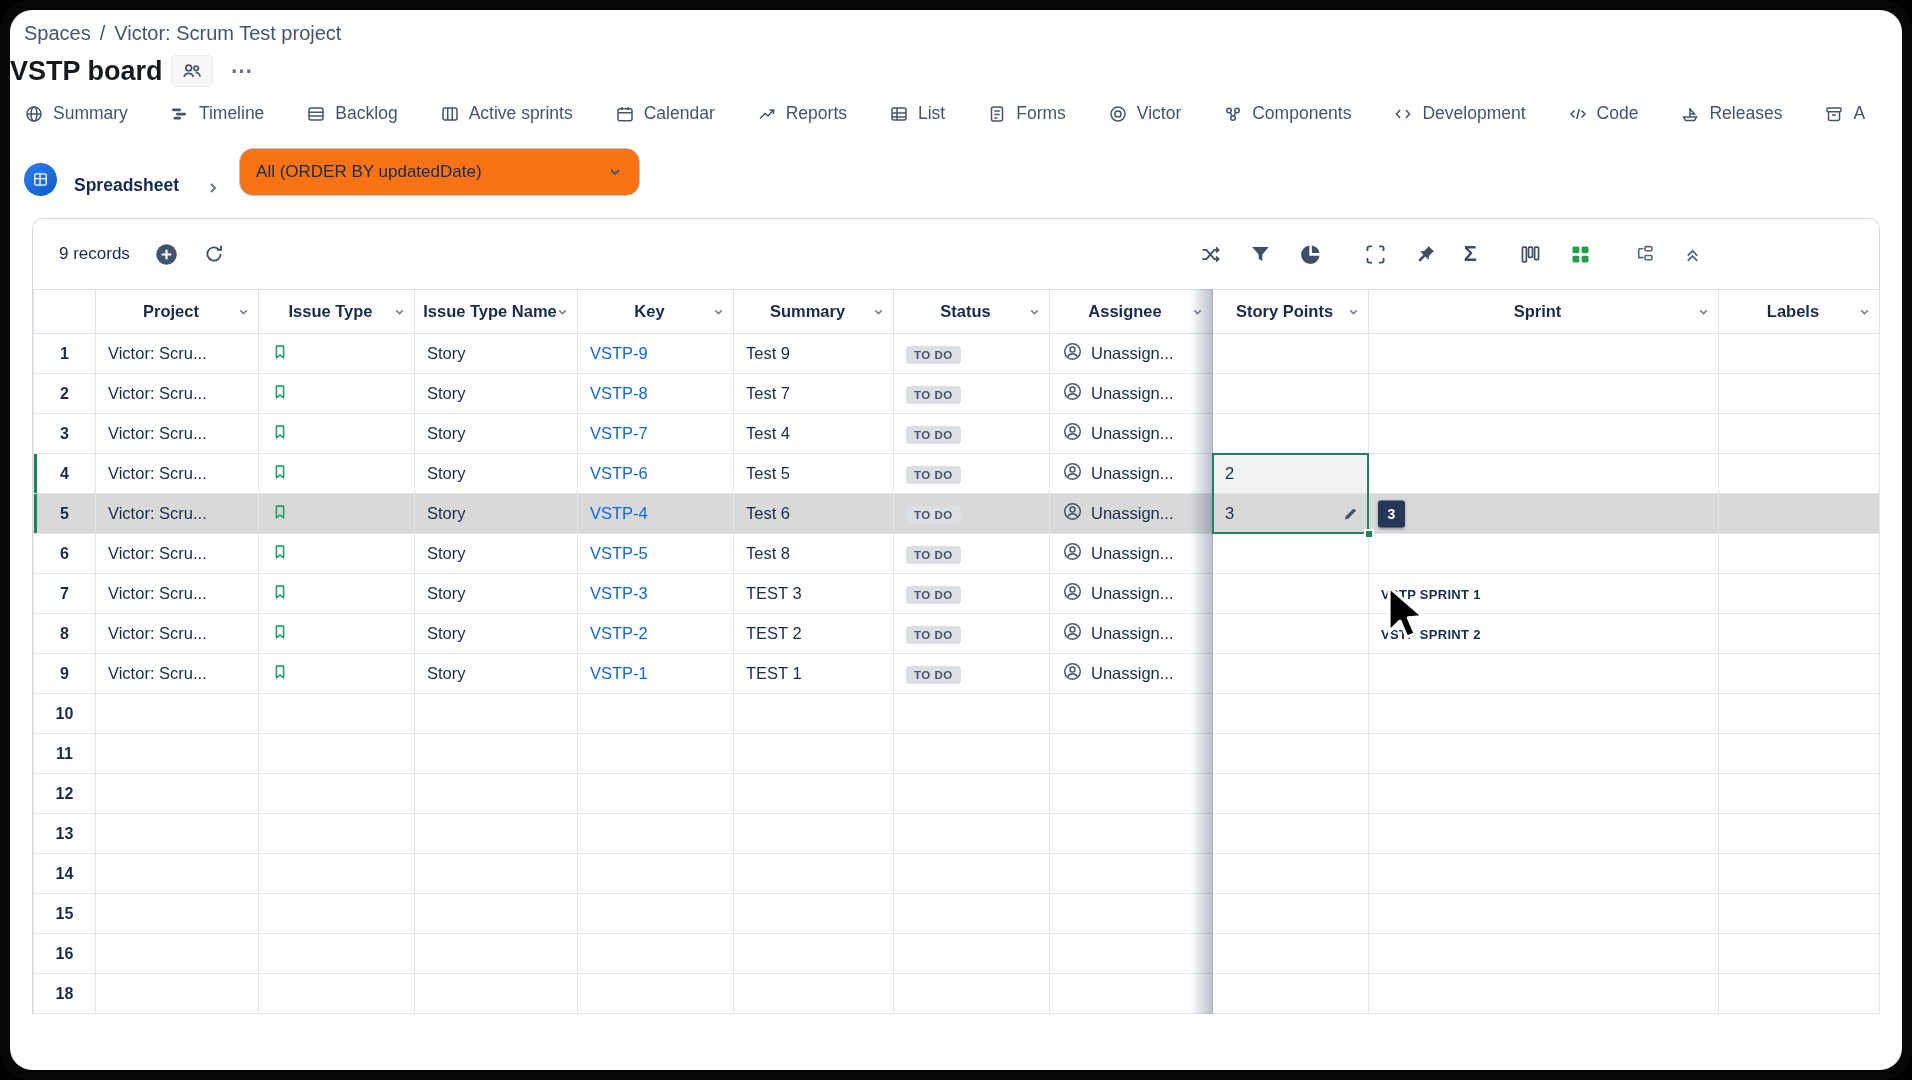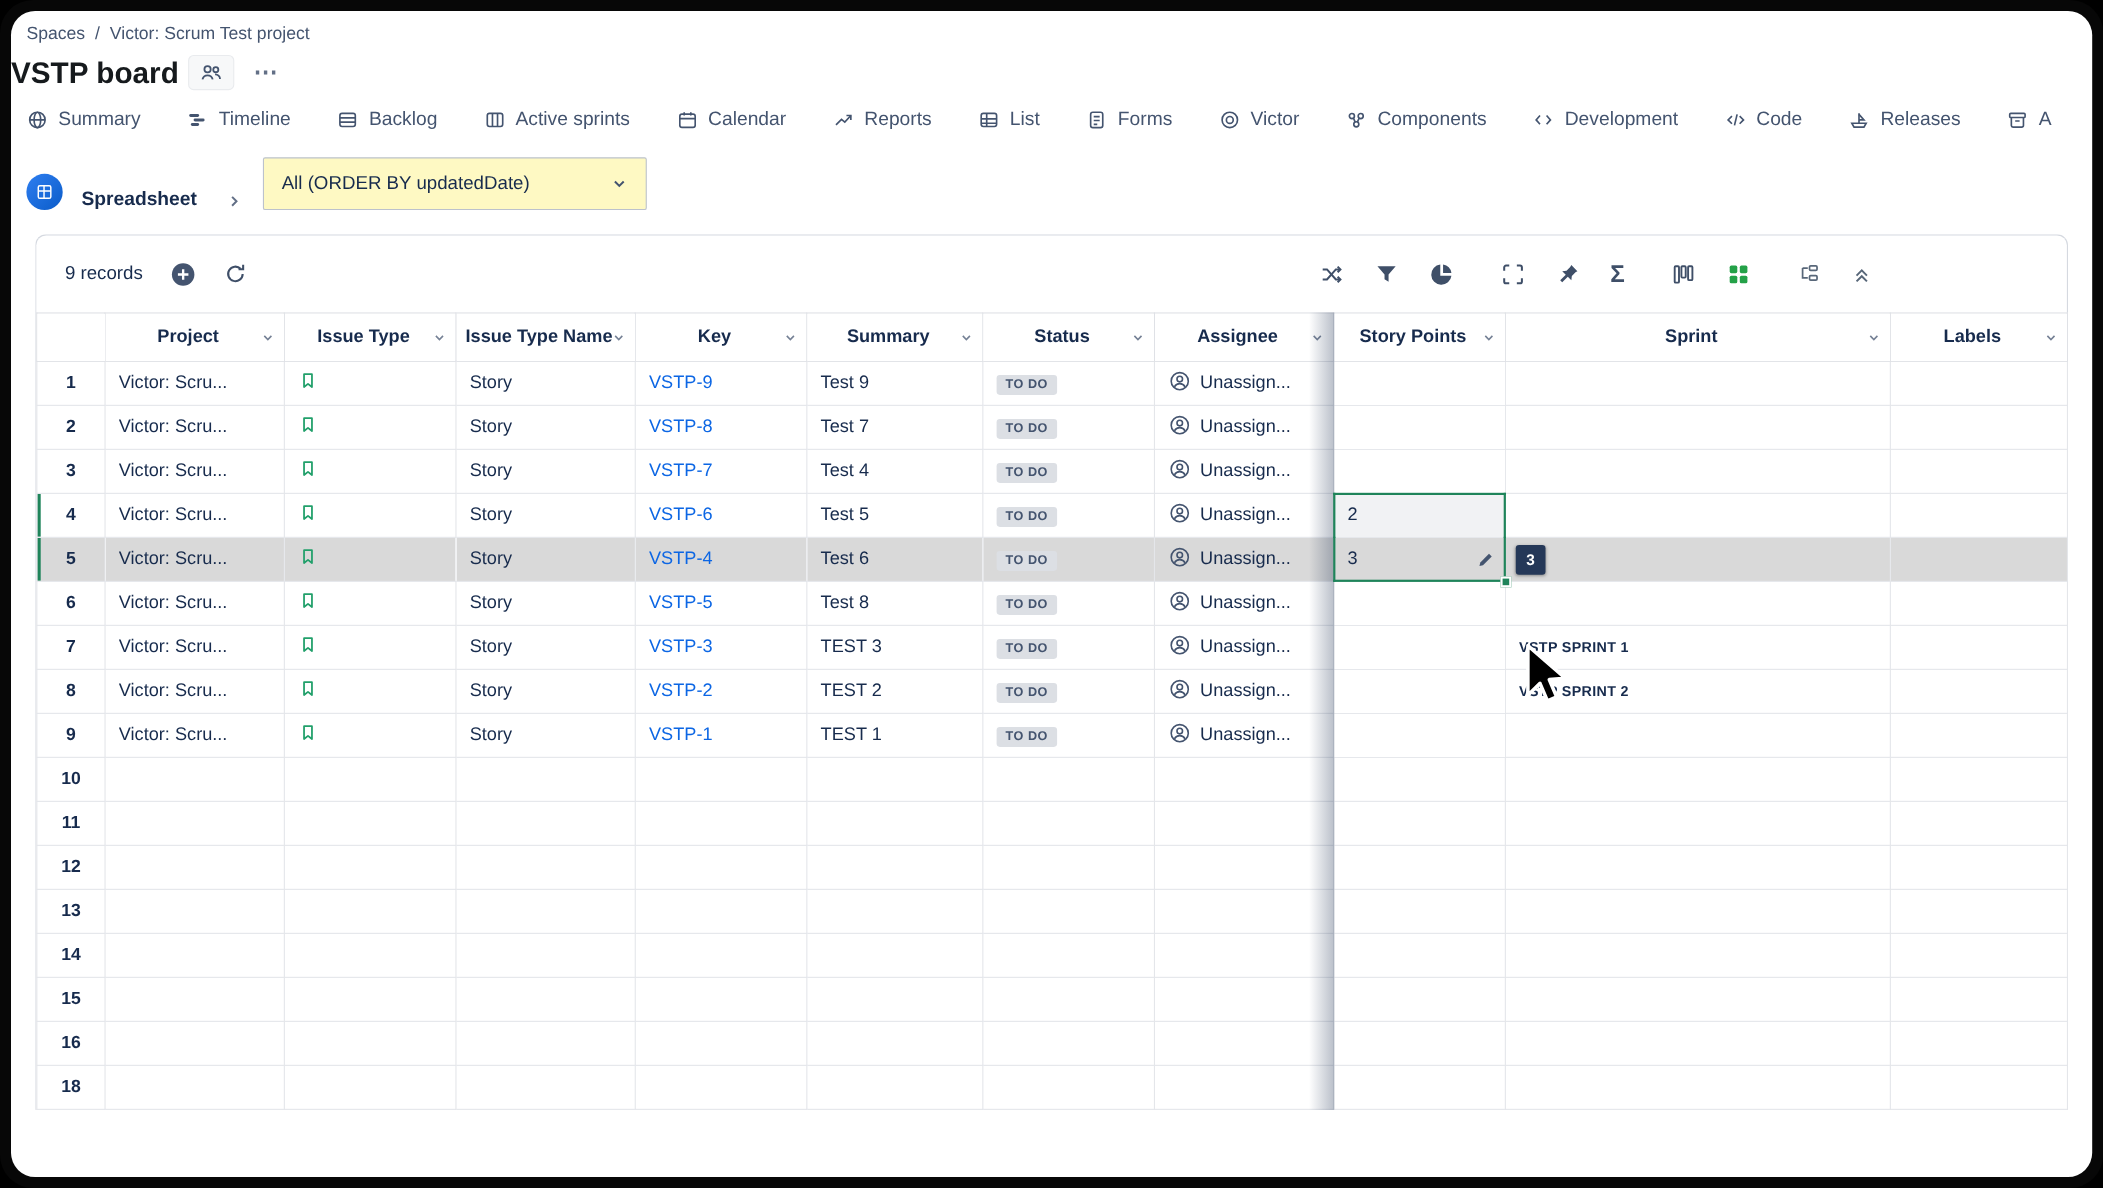--- a/index.html
+++ b/index.html
@@ -3,40 +3,40 @@
 <meta charset="utf-8">
 <style>
   * { box-sizing: border-box; }
   html,body { margin:0; padding:0; background:#000; width:1912px; height:1080px; overflow:hidden; }
   .frame { width:1912px; height:1080px; background:#070707; border-radius:30px; padding:10px; }
   .app { position:relative; width:100%; height:100%; background:#fff; border-radius:22px; overflow:hidden;
          font-family:"Liberation Sans", sans-serif; color:#172b4d; }
 
   
   .breadcrumb { display:flex; gap:9px; align-items:center; padding:12px 0 0 14px;
-                font-size:16px; color:#44546f; }
+                font-size:20px; color:#44546f; }
   .breadcrumb a { color:#44546f; text-decoration:none; cursor:pointer; }
   .title-row { display:flex; align-items:center; gap:8px; margin-top:10px; }
   .page-title { font-size:27px; font-weight:700; color:#161a1d; }
   .people-btn { width:42px; height:32px; border:1px solid #e9ebee; background:#f7f8f9; border-radius:5px;
                 display:flex; align-items:center; justify-content:center; cursor:pointer; }
   .more-btn { font-size:22px; color:#626f86; letter-spacing:2px; padding:0 10px; cursor:pointer; font-weight:700; }
 
   .nav { display:flex; align-items:center; gap:42px; padding-left:14px; margin-top:16px;
          white-space:nowrap; overflow:hidden; }
   .nav-item { display:flex; align-items:center; gap:9px; font-size:17.5px; font-weight:500; color:#44546f; cursor:pointer; flex:0 0 auto; }
   .nav-item svg { flex:0 0 auto; }
 
   
   .view-bar { display:flex; align-items:flex-end; padding-left:14px; margin-top:24px; }
   .app-circle { width:33px; height:33px; border-radius:50%; background:linear-gradient(135deg,#2e7ef0,#0b5cc9);
                 display:flex; align-items:center; justify-content:center; margin-right:17px; }
   .sheet-label { font-size:17.5px; font-weight:600; color:#172b4d; }
   .vb-chev { margin:0 18px 0 26px; display:flex; }
-  .select { width:349px; height:48px; border:1px solid #bcc2cc; border-radius:2px; background:#fef9c3;
+  .select { width:401px; height:48px; border:1px solid #bcc2cc; border-radius:14px; background:#f97316;
             display:flex; align-items:center; justify-content:space-between; padding:0 16px;
             font-size:17px; color:#172b4d; cursor:pointer; }
 
   
   .panel { position:relative; margin:22px 22px 0; border:1px solid #d5d9e0; border-bottom:none;
            border-radius:10px 10px 0 0; background:#fff; }
   .toolbar { height:70px; display:flex; align-items:center; padding:0 26px; }
   .tb-left { display:flex; align-items:center; gap:24px; }
   .records { font-size:17px; color:#172b4d; }
   .tb-right { margin-left:auto; margin-right:150px; display:flex; align-items:center; gap:27px; }

